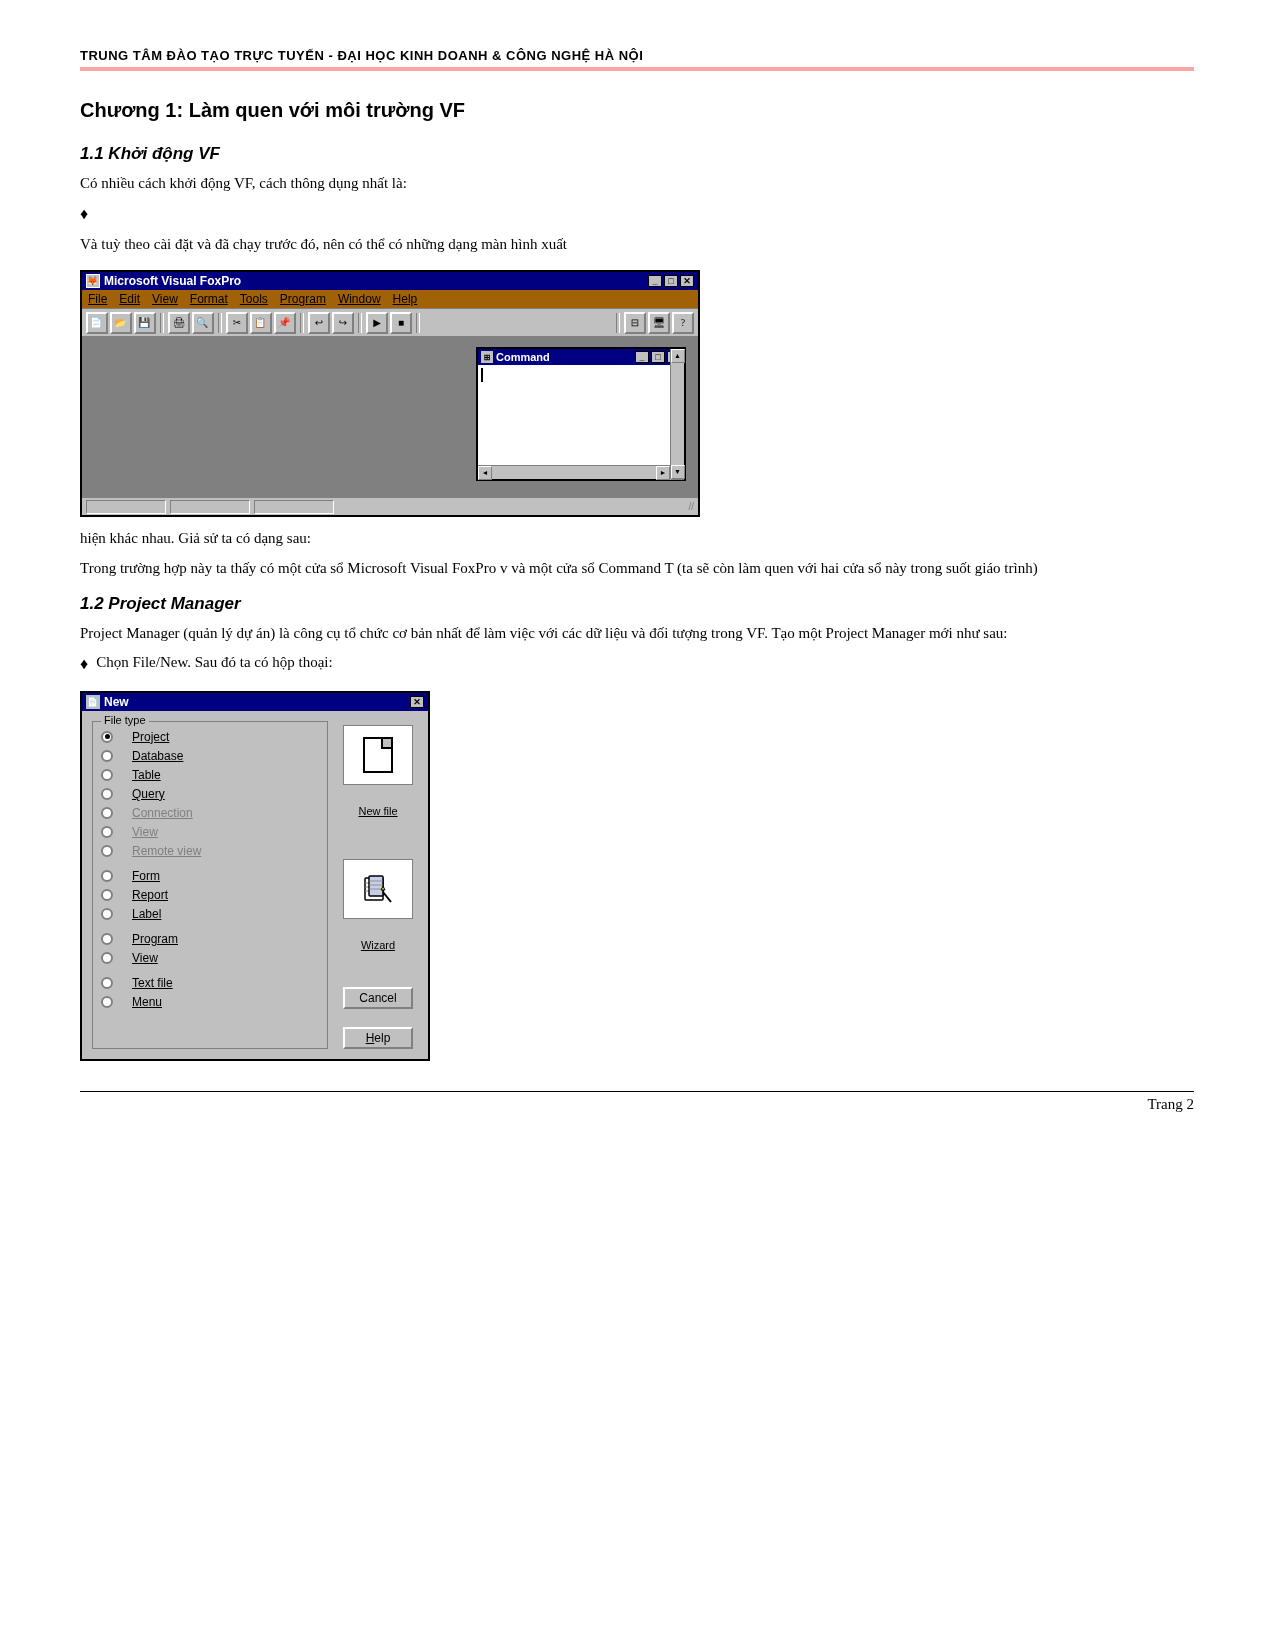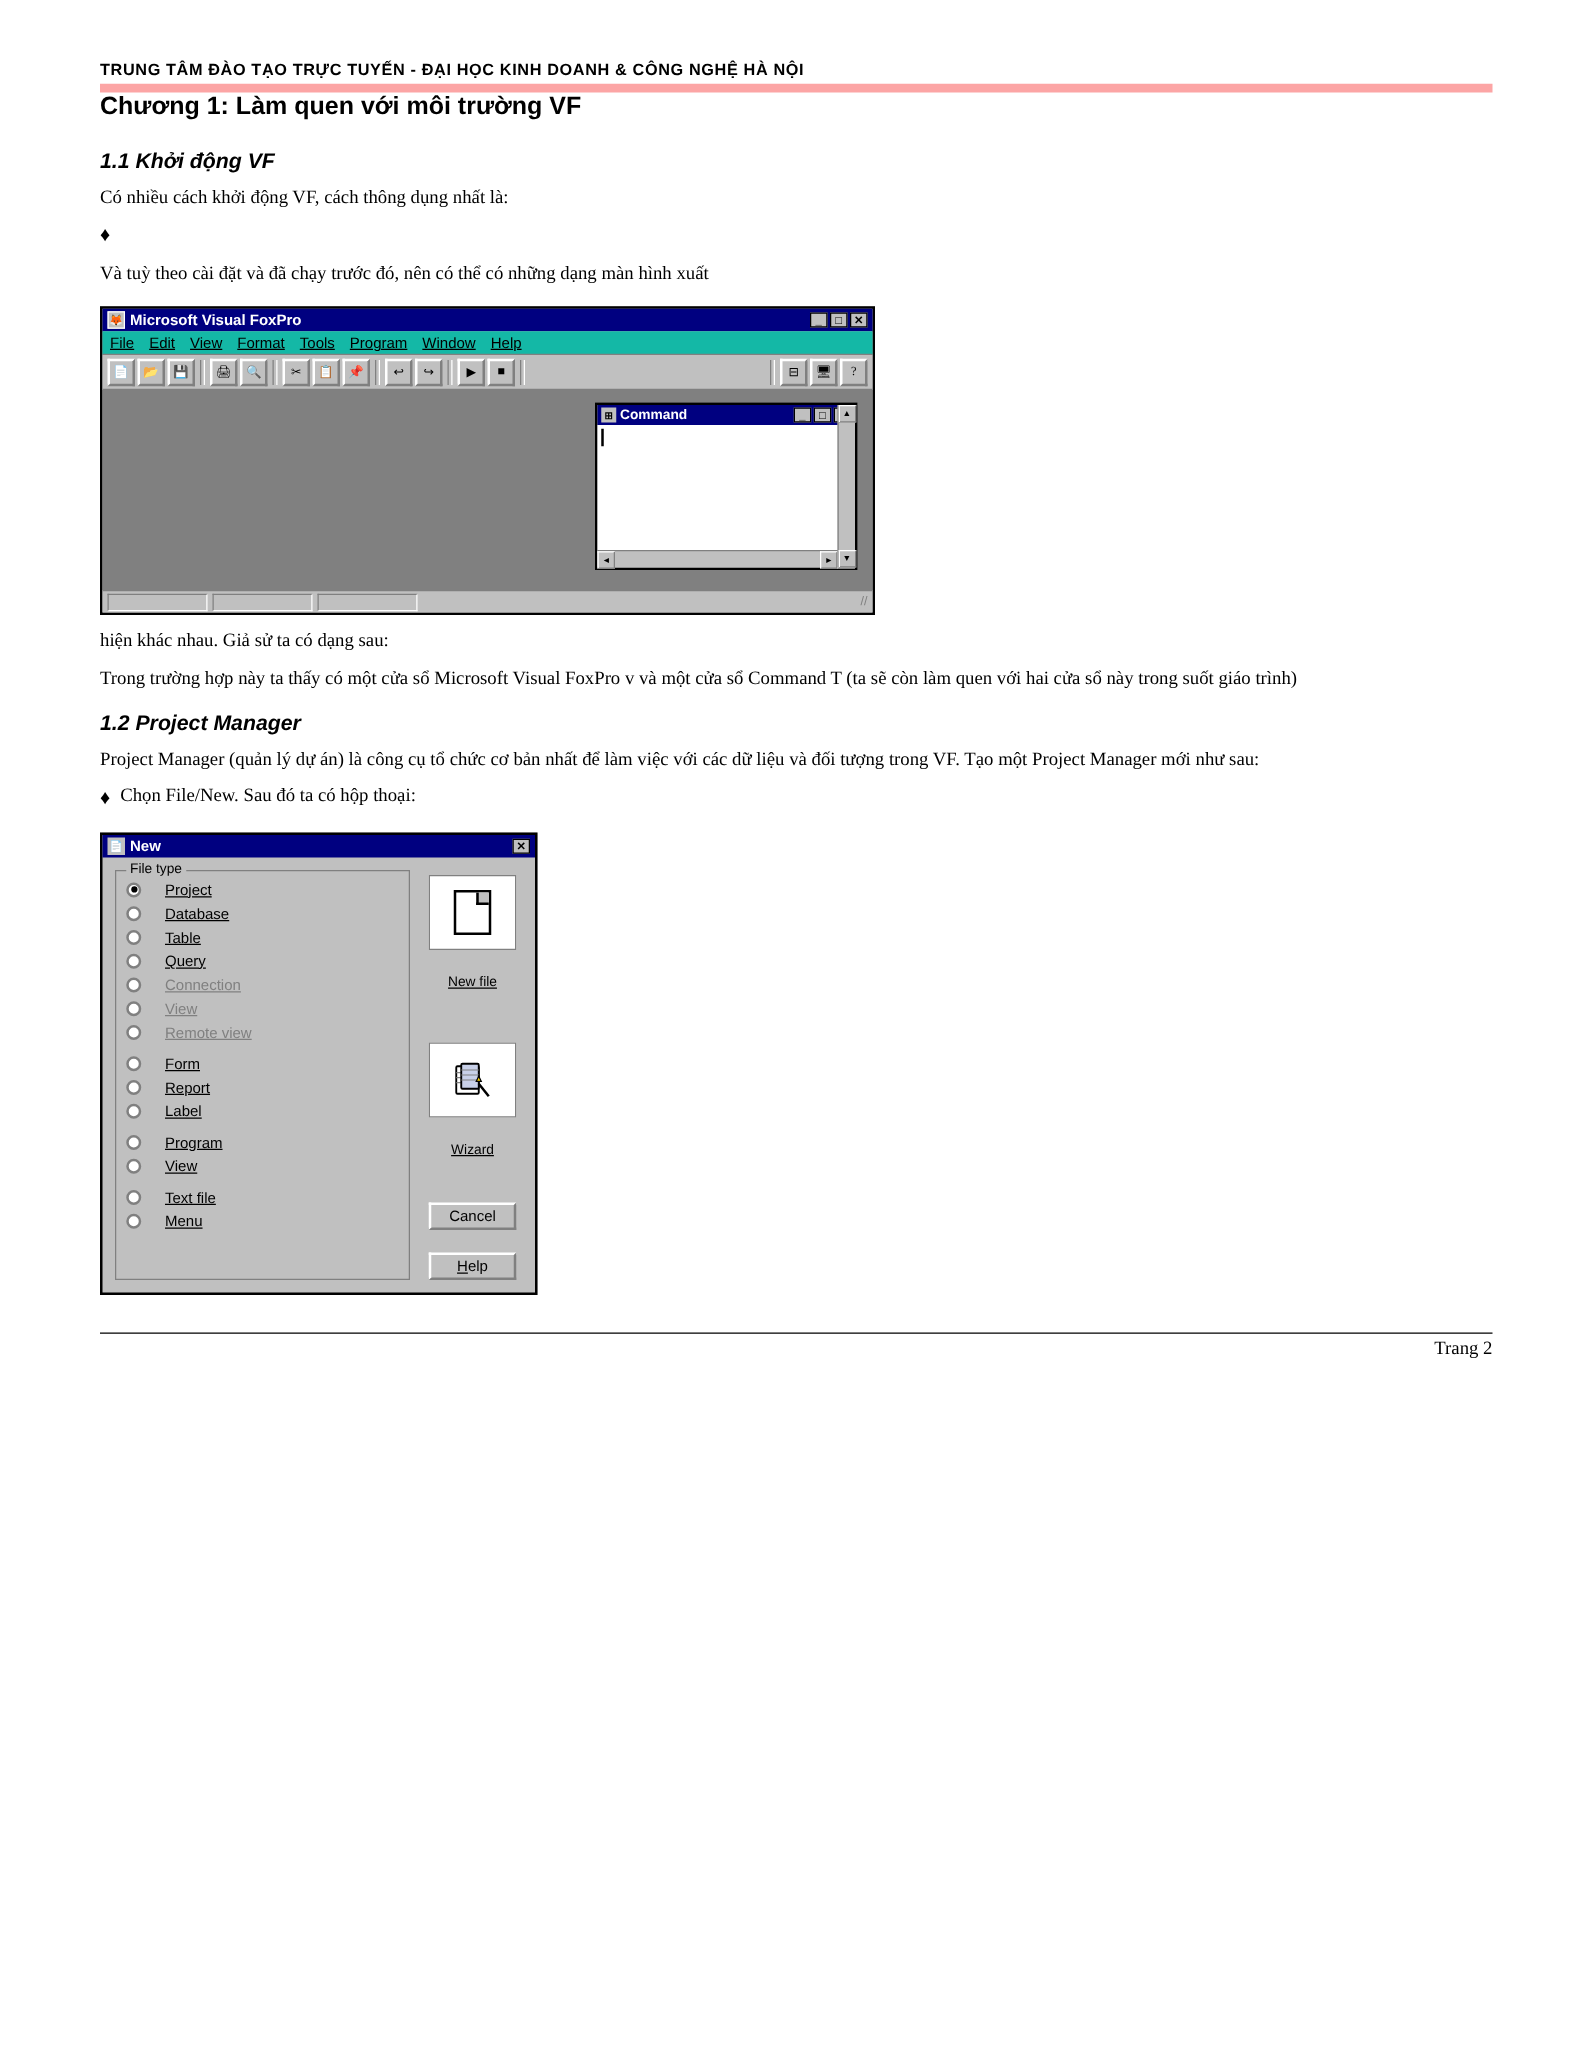--- a/index.html
+++ b/index.html
@@ -7,22 +7,23 @@
       background: #fff;
       font-family: Times New Roman, serif;
       font-size: 15px;
       color: #000;
       width: 1274px;
       min-height: 1645px;
       padding: 48px 80px 60px 80px;
     }
 
     .header-line {
-      border-bottom: 7px solid #fca5a5;
+      border-bottom: 4px solid #fca5a5;
       padding-bottom: 4px;
+      margin-bottom: 28px;
       font-size: 13px;
       font-weight: bold;
       letter-spacing: 0.5px;
       font-family: Arial, sans-serif;
     }
 
     h1.chapter-title {
       font-size: 20px;
       font-weight: bold;
       margin-bottom: 22px;
@@ -101,21 +102,21 @@
       width: 14px;
       height: 12px;
       display: flex;
       align-items: center;
       justify-content: center;
       font-family: Arial, sans-serif;
       cursor: pointer;
     }
 
     .vfp-menubar {
-      background: #14b8a6;
+      background: #a16207;
       display: flex;
       gap: 12px;
       padding: 2px 6px;
       font-size: 12px;
       font-family: Arial, sans-serif;
       border-bottom: 1px solid #808080;
     }
     .vfp-menubar span {
       text-decoration: underline;
       cursor: pointer;

